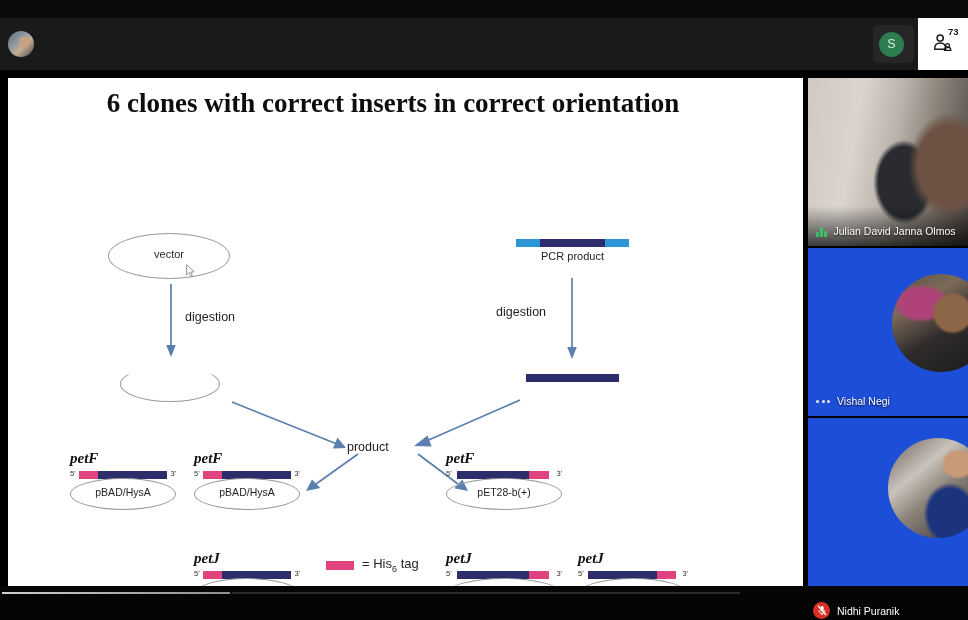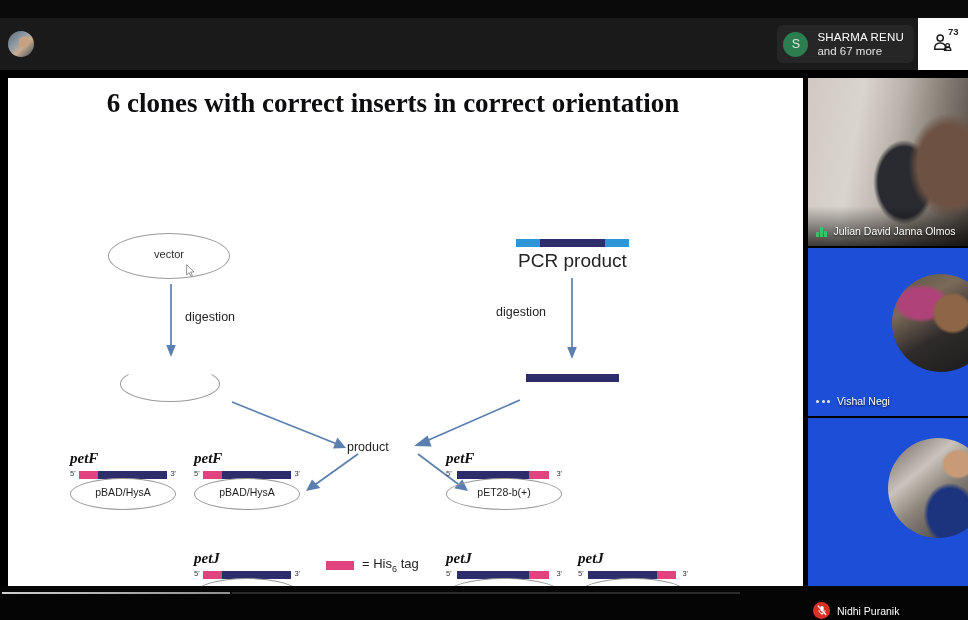--- a/index.html
+++ b/index.html
@@ -122,21 +122,21 @@
 
   
   .dna-bar { position: absolute; display: flex; height: 8px; }
   .seg-navy  { background: #2d2d6b; height: 100%; }
   .seg-lblue { background: #2d96d6; height: 100%; }
   .seg-pink  { background: #e0437e; height: 100%; }
 
   #pcr-bar { left: 508px; top: 161px; width: 113px; }
   #pcr-label {
     position: absolute; left: 478px; top: 172px; width: 173px;
-    text-align: center; font-size: 19px; color: #242424;
+    text-align: center; font-size: 11px; color: #242424;
   }
   #digested-insert { left: 518px; top: 296px; width: 93px; }
 
   
   .arrow-svg { position: absolute; overflow: visible; }
   .arrow-line { stroke: #5b7fae; stroke-width: 1.7; fill: none; }
   .arrow-head { fill: #5b7fae; }
 
   .flow-label {
     position: absolute; font-size: 12.5px; color: #1f1f1f;
@@ -272,24 +272,20 @@
 <div id="app">
 
   <div id="top-edge"></div>
 
   <div id="topbar">
     <div id="presenter-avatar"></div>
 
     <div id="topbar-right">
       <div id="active-speaker-chip">
         <div id="speaker-avatar">S</div>
-        <div id="speaker-names">
-          <div class="n1">SHARMA RENU</div>
-          <div class="n2">and 67 more</div>
-        </div>
       </div>
 
       <div id="participants-button">
         <span class="pc-wrap">
           <svg width="20" height="18" viewBox="0 0 20 18">
             <circle cx="7.2" cy="5.1" r="3.1" fill="none" stroke="#1b1b1b" stroke-width="1.5"></circle>
             <path d="M1.6 16.2 C1.6 12.0 4.1 10.0 7.2 10.0 C10.3 10.0 12.8 12.0 12.8 16.2 Z" fill="none" stroke="#1b1b1b" stroke-width="1.5" stroke-linejoin="round"></path>
             <circle cx="14.6" cy="12.6" r="1.9" fill="none" stroke="#1b1b1b" stroke-width="1.3"></circle>
             <path d="M11.4 17.4 C11.4 15.0 12.8 14.0 14.6 14.0 C16.4 14.0 17.8 15.0 17.8 17.4 Z" fill="none" stroke="#1b1b1b" stroke-width="1.3" stroke-linejoin="round"></path>
           </svg>

